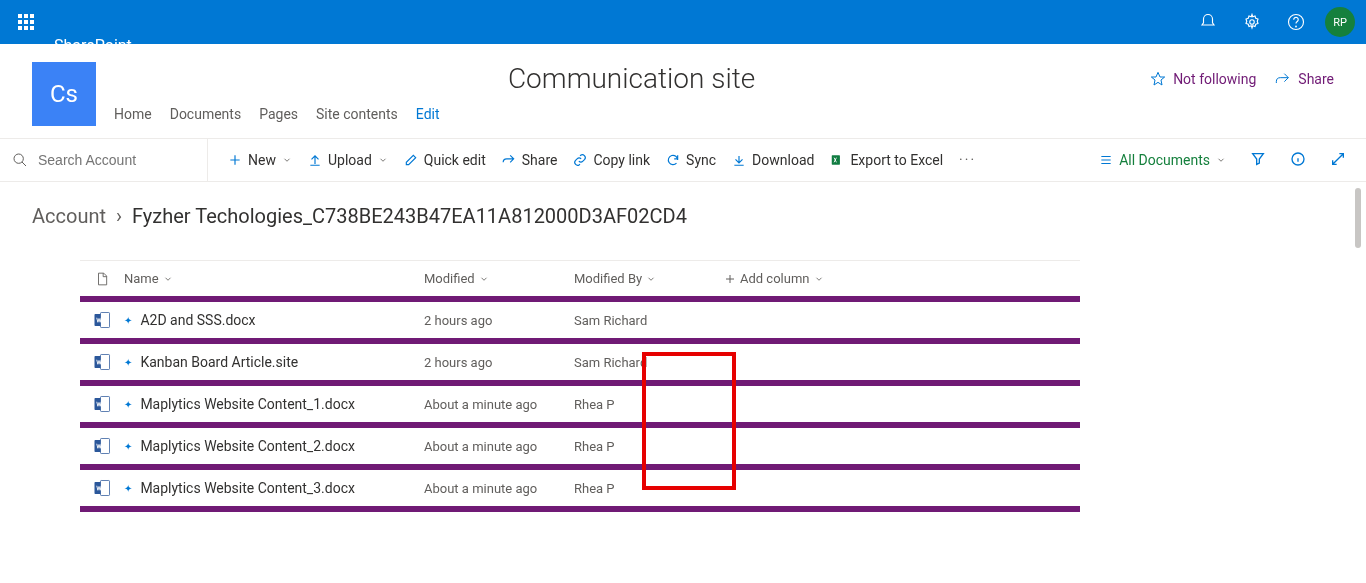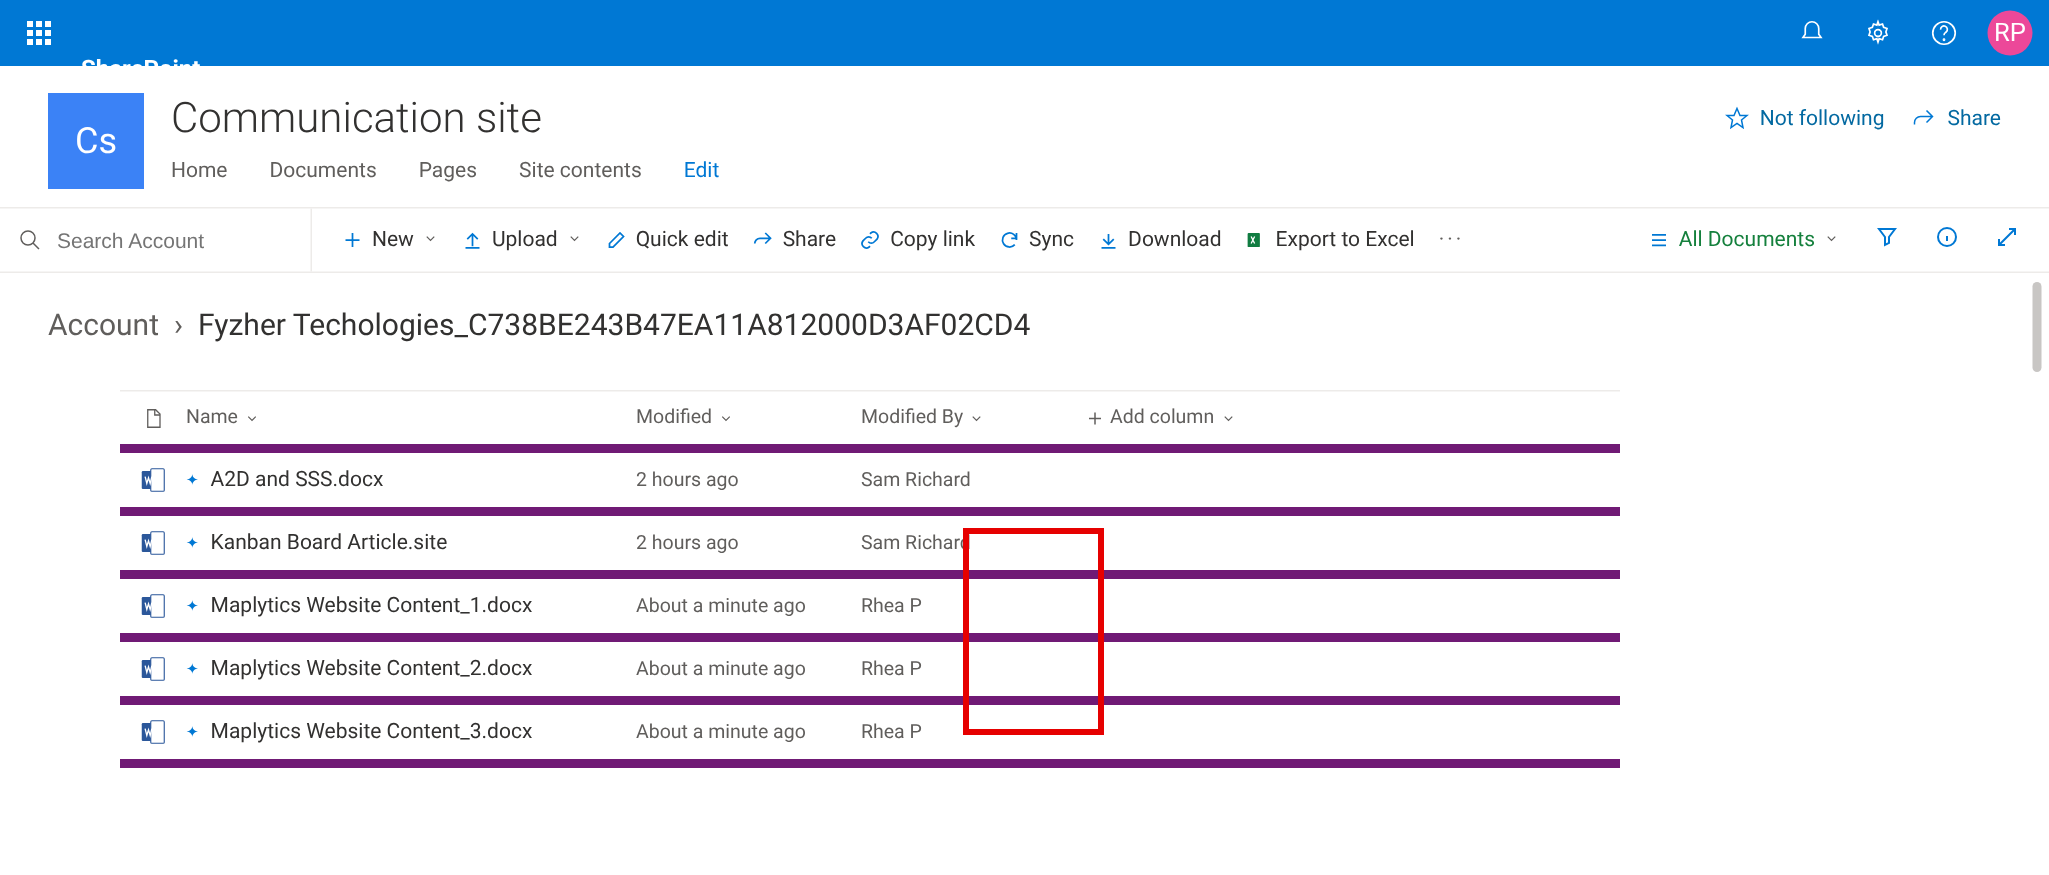--- a/index.html
+++ b/index.html
@@ -25,94 +25,94 @@
   .waffle {
     width: 44px;
     height: 44px;
     display: flex;
     align-items: center;
     justify-content: center;
     cursor: pointer;
   }
   .waffle svg { fill: #fff; }
   .app-name {
-    font-weight: 700;
+    font-weight: 400;
     font-size: 16px;
     padding-left: 6px;
     margin-top: 46px;
   }
   .suite-spacer { flex: 1; }
   .suite-btn {
     width: 44px;
     height: 44px;
     display: flex;
     align-items: center;
     justify-content: center;
     cursor: pointer;
   }
   .suite-btn svg { stroke: #fff; fill: none; }
   .avatar {
     width: 30px; height: 30px;
     border-radius: 50%;
-    background: #ec4899;
+    background: #15803d;
     color: #fff;
     display: flex;
     align-items: center;
     justify-content: center;
-    font-size: 17px;
+    font-size: 11px;
     margin: 0 7px;
     cursor: pointer;
   }
   
   .site-header {
     display: flex;
     align-items: flex-start;
     padding: 18px 32px 0 32px;
   }
   .site-logo {
     width: 64px; height: 64px;
     background: #3b82f6;
     color: #fff;
     display: flex;
     align-items: center;
     justify-content: center;
     font-size: 24px;
     margin-right: 18px;
   }
-  .site-header-main { flex: 1; }
+  .site-header-main { flex: 1; text-align: center; }
   .site-title {
     font-size: 28px;
     font-weight: 300;
     color: #323130;
     margin: 0;
     line-height: 1.2;
   }
   .site-nav {
     display: flex;
-    gap: 28px;
+    gap: 18px;
     margin-top: 10px;
   }
   .site-nav a {
     color: #605e5c;
     text-decoration: none;
     font-size: 14px;
     cursor: pointer;
   }
   .site-nav a.active { color: #0078d4; }
   .site-actions {
     display: flex;
     gap: 18px;
     align-items: center;
     padding-top: 8px;
   }
   .site-action {
     display: flex;
     align-items: center;
     gap: 6px;
-    color: #0369a1;
+    color: #701a75;
     cursor: pointer;
     font-size: 14px;
   }
   
   .cmd-row {
     display: flex;
     align-items: stretch;
     border-top: 1px solid #edebe9;
     border-bottom: 1px solid #edebe9;
     margin-top: 12px;

